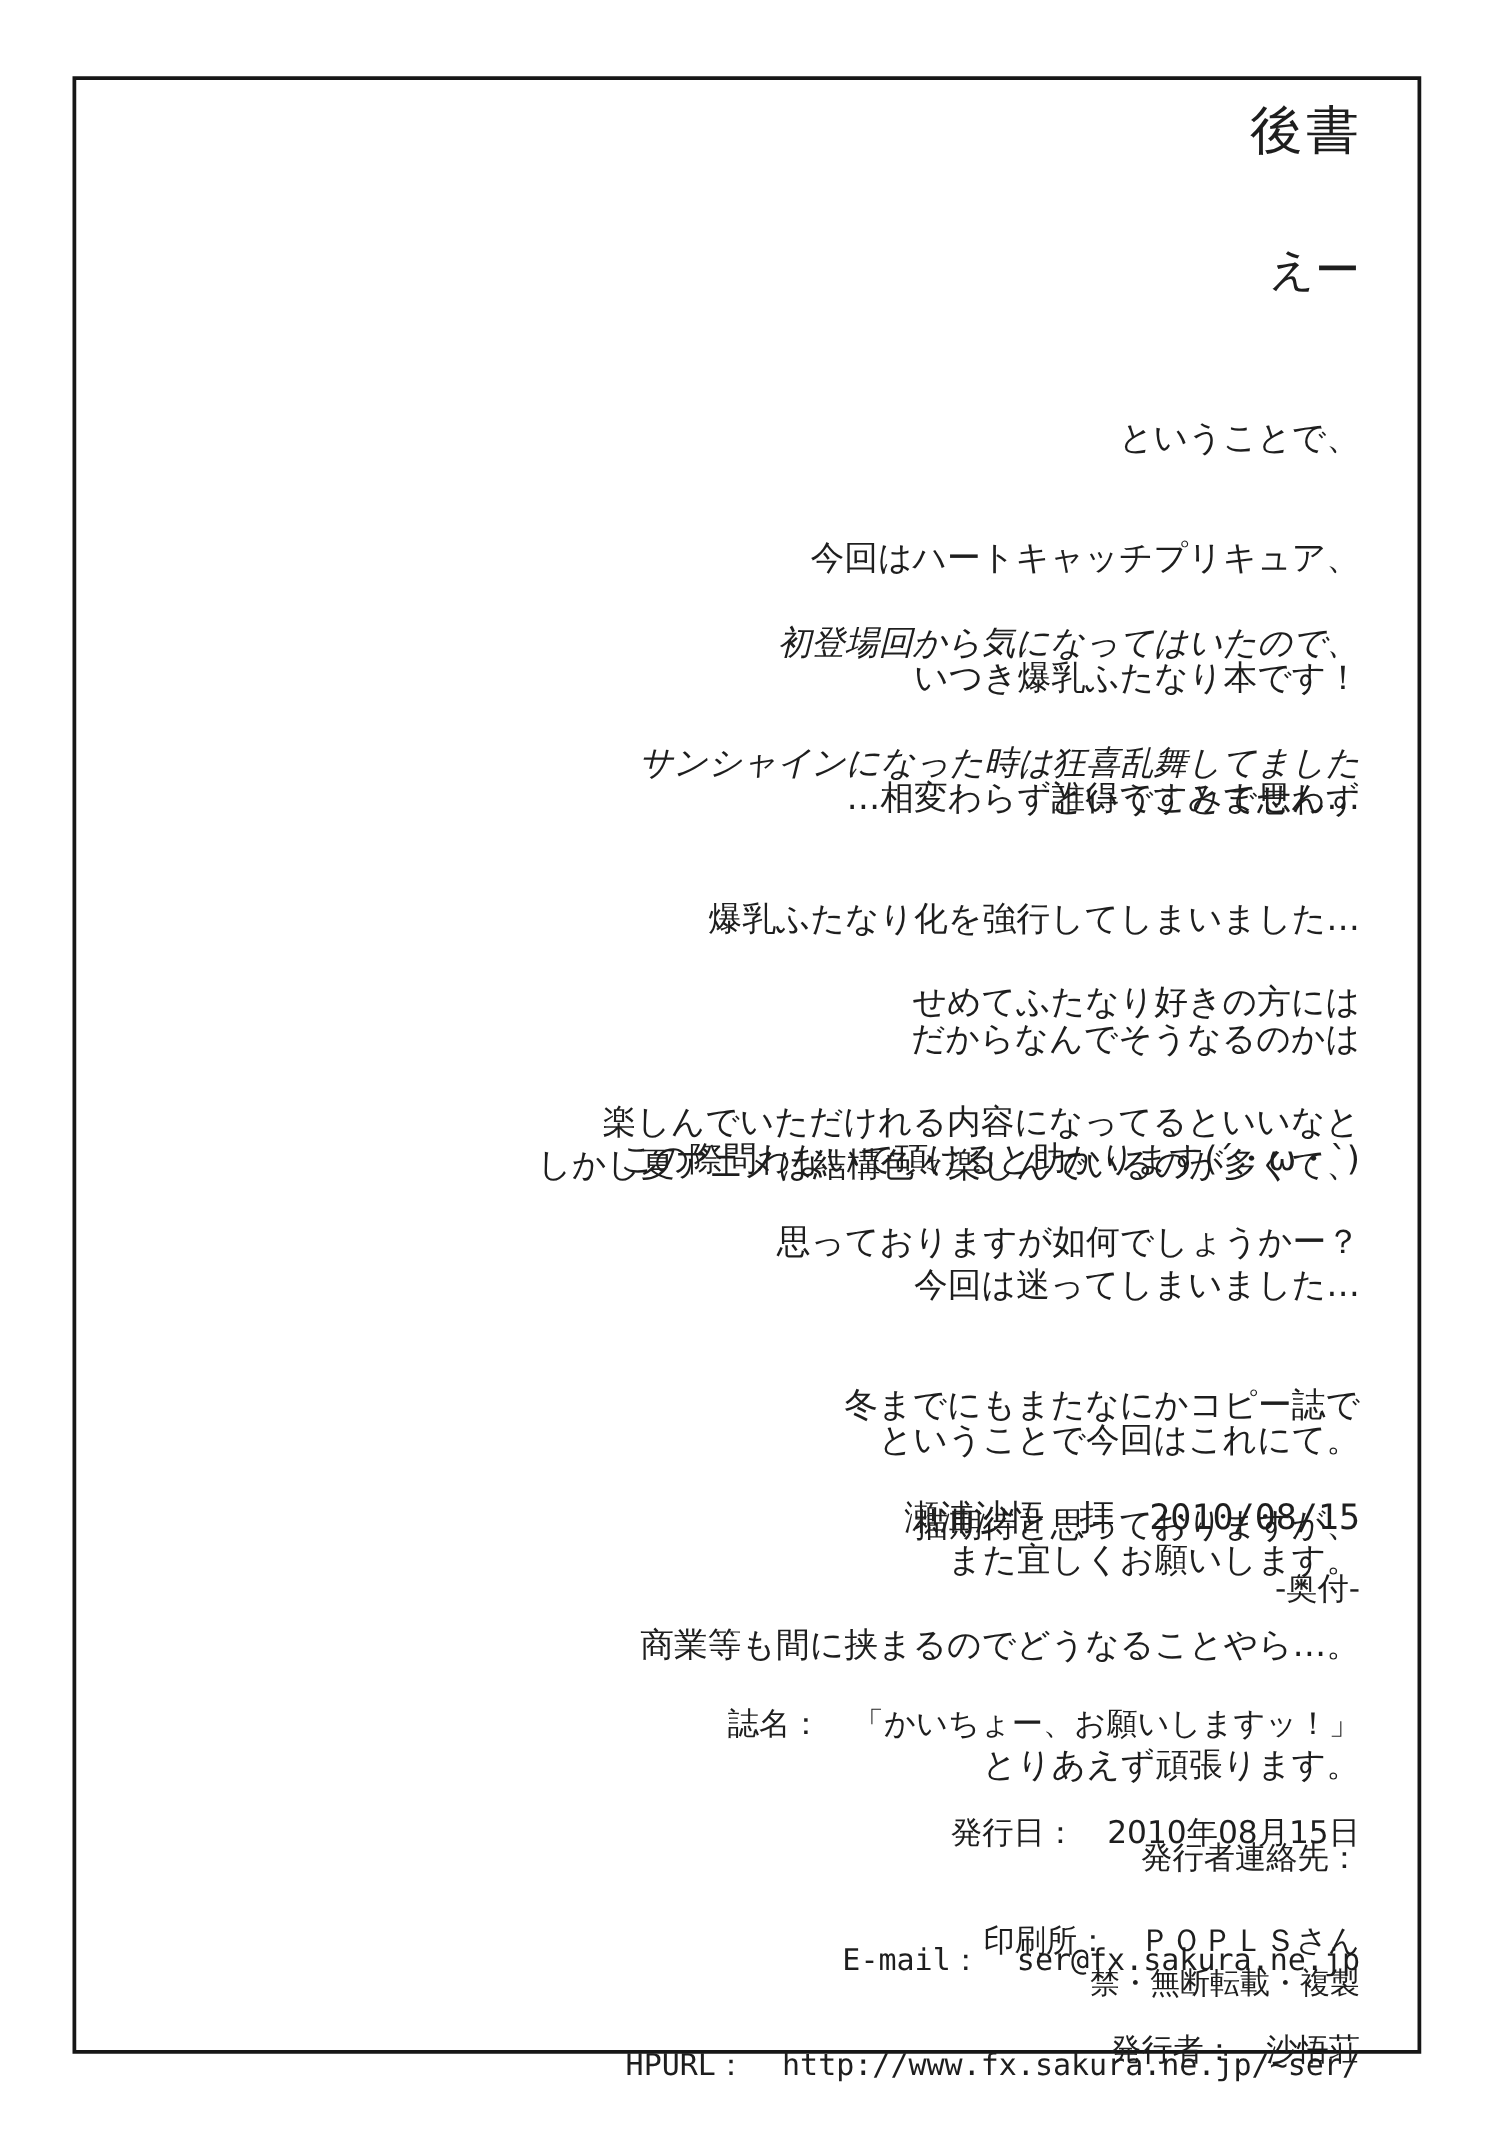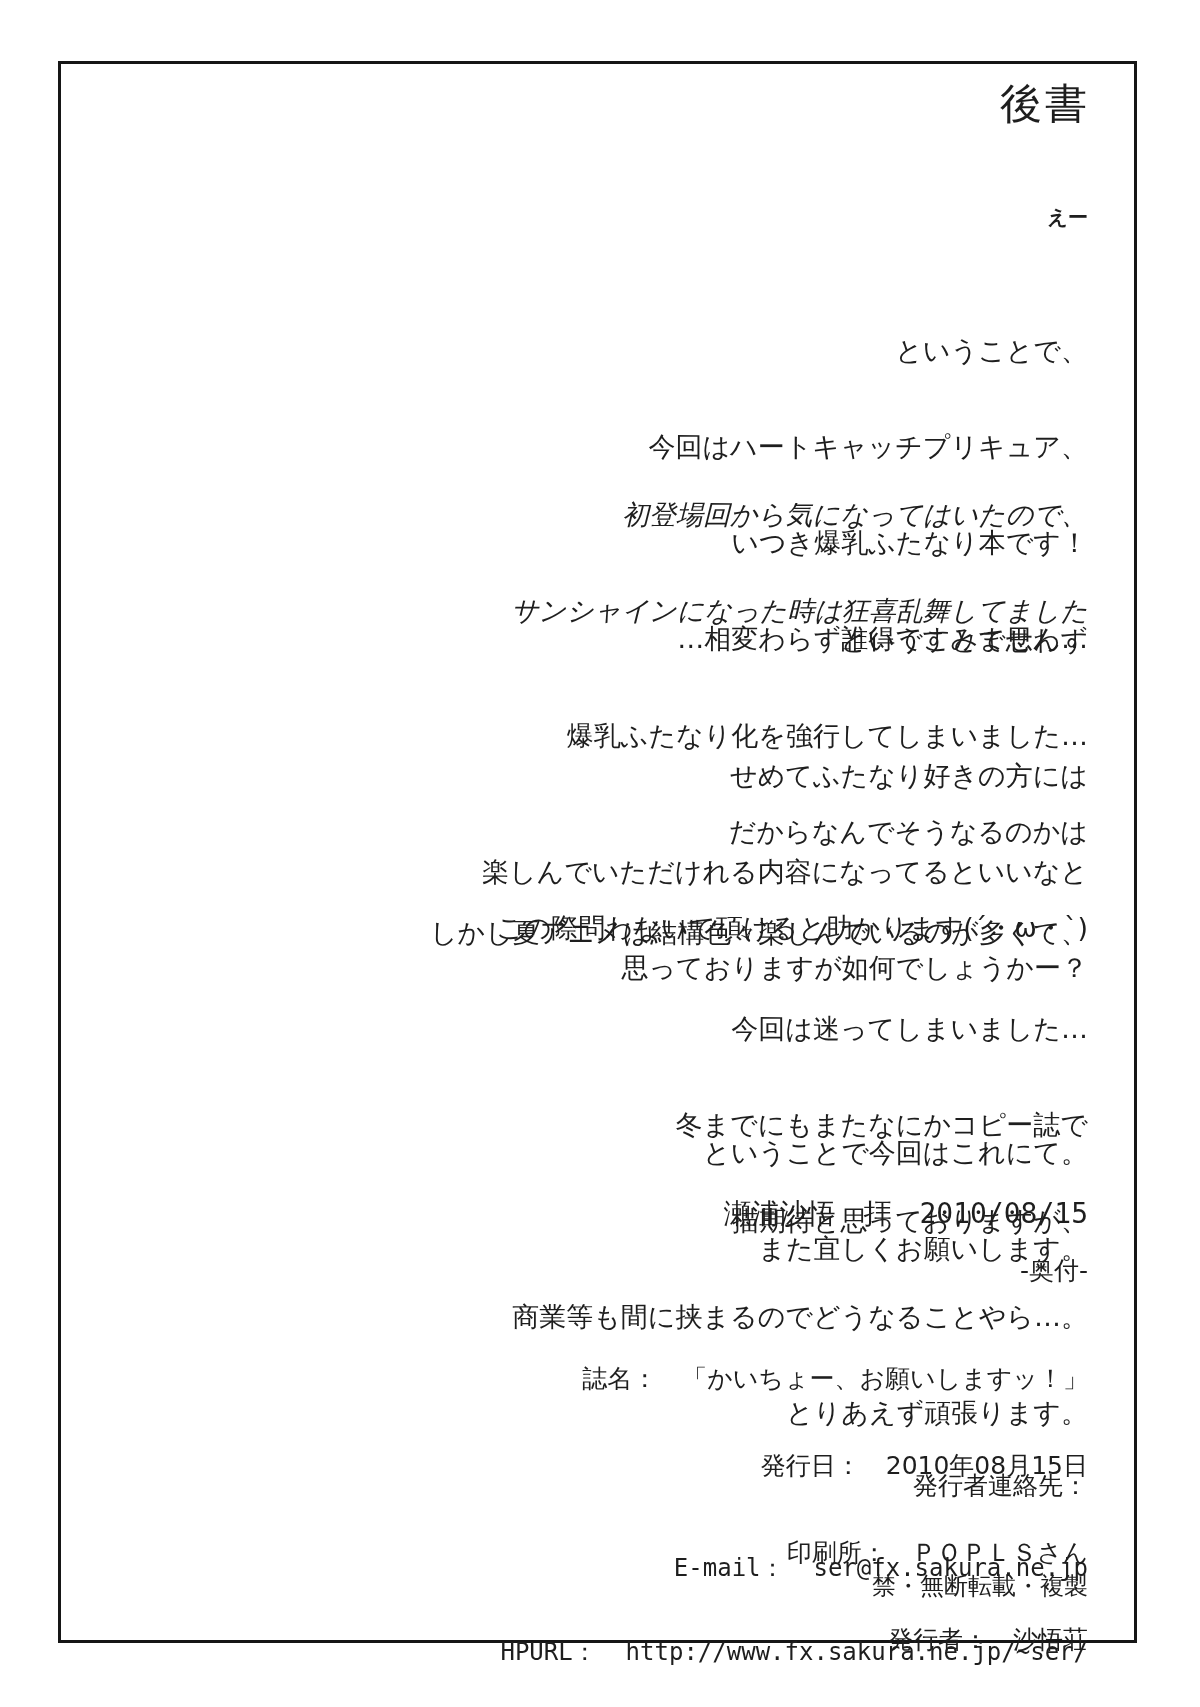--- a/index.html
+++ b/index.html
@@ -35,28 +35,27 @@
   }
   .page-title {
     top: 80px;
     right: 110px;
     font-size: 42px;
     line-height: 48px;
     letter-spacing: 3px;
   }
   .greeting {
     top: 200px;
-    font-size: 20px;
+    font-size: 36px;
     line-height: 34px;
-    font-weight: bold;
   }
   .p0 { top: 271px; }
   .p1 { top: 435px; font-style: italic; }
   .p2 { top: 560px; }
-  .p3 { top: 696px; }
+  .p3 { top: 722px; }
   .p4 { top: 853px; }
   .p5 { top: 1073px; }
   .signature {
     top: 1166px;
     font-size: 28px;
     line-height: 32px;
   }
   .mono {
     font-family: "DejaVu Sans Mono", monospace;
   }

